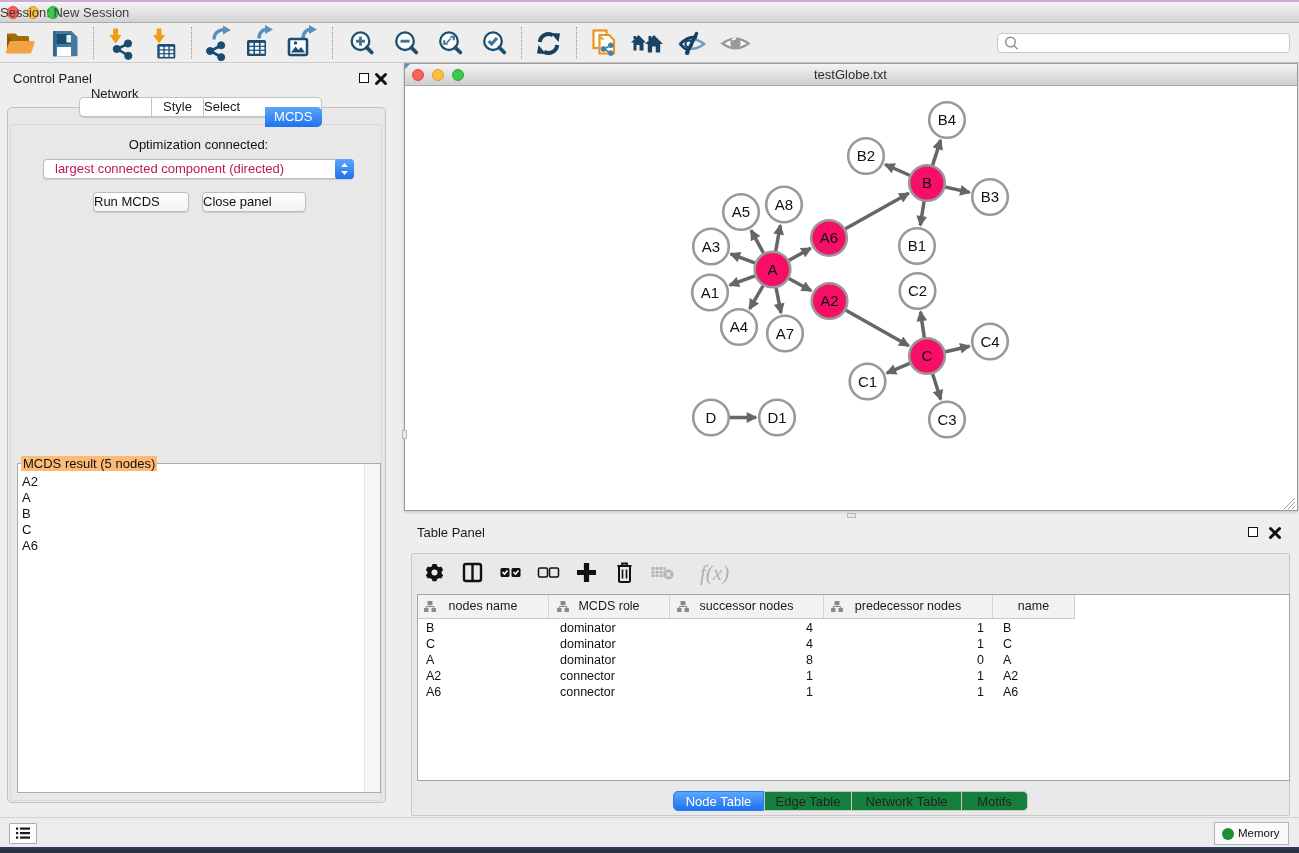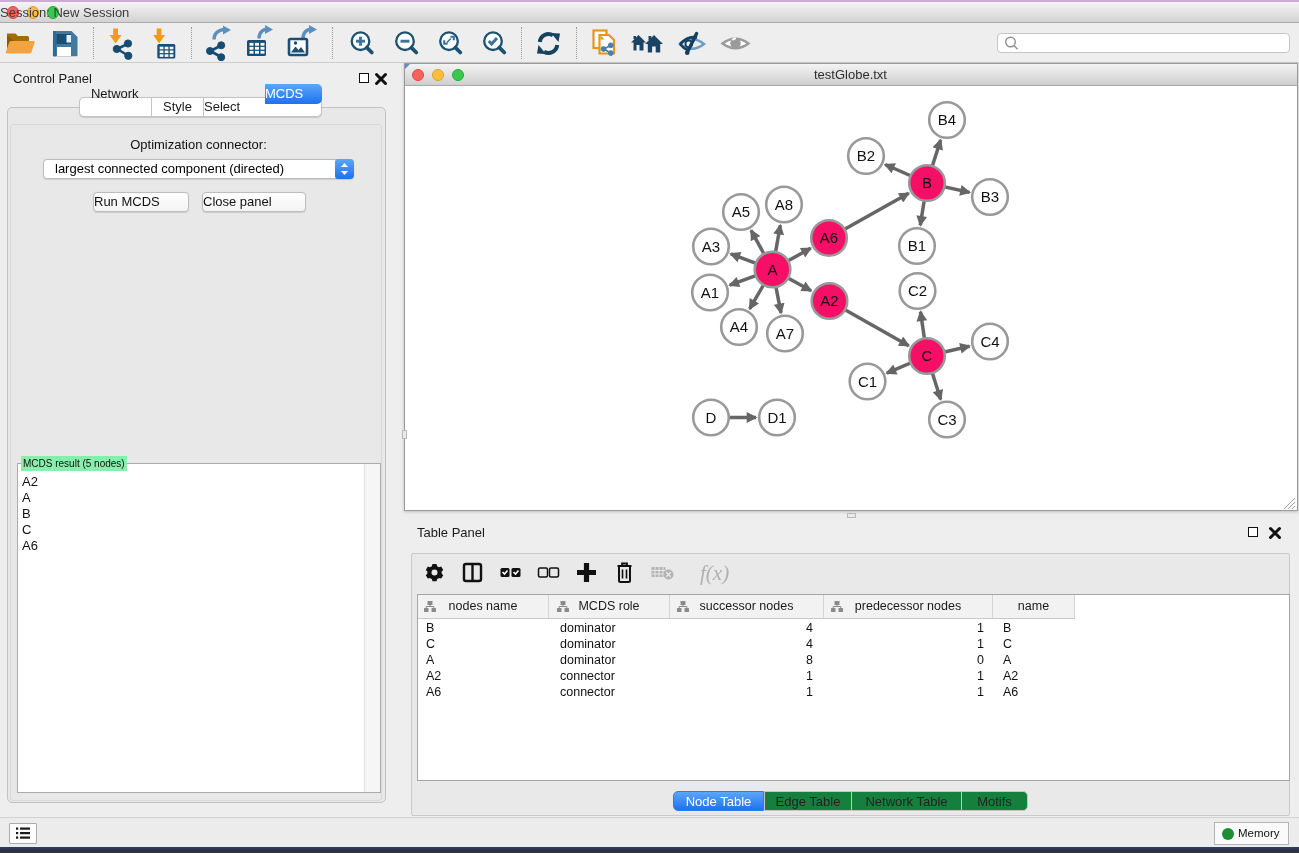--- a/index.html
+++ b/index.html
@@ -190,35 +190,35 @@
     <path d="M2.5,2.5 L11.5,11.5 M11.5,2.5 L2.5,11.5" stroke="#111" stroke-width="3" stroke-linecap="round"></path>
   </svg>
 
 <div class="abs" style="left:6.5px;top:107px;width:379.5px;height:696px;background:#e8e8e8;border:1px solid #c2c2c2;border-radius:5px"></div>
 <div class="abs" style="left:10px;top:124px;width:372px;height:677px;border:1px solid #dadada;border-radius:3px"></div>
 
 <div class="abs" style="left:78.5px;top:97px;width:243px;height:20px;background:#fff;border:1px solid #c4c4c4;border-radius:5px;box-shadow:0 0.5px 1px rgba(0,0,0,0.15)"></div>
 <div class="abs" style="left:78.5px;top:84px;width:72.5px;height:20px;font-size:13px;color:#1a1a1a;text-align:center;line-height:20px">Network</div>
 <div class="abs" style="left:151px;top:97px;width:52px;height:20px;border-left:1px solid #c4c4c4;font-size:13px;color:#1a1a1a;text-align:center;line-height:20px">Style</div>
 <div class="abs" style="left:203px;top:97px;width:62px;height:20px;border-left:1px solid #c4c4c4;font-size:13px;color:#1a1a1a;text-align:left;line-height:20px">Select</div>
-<div class="abs" style="left:265px;top:84px;width:56.5px;height:20px;background:linear-gradient(#5ba7f9,#1f71ee);border-radius:0 5px 5px 0;font-size:13px;color:#fff;line-height:20px">MCDS</div>
-
-<div class="abs" style="left:0;top:137px;width:397px;text-align:center;font-size:13px;color:#111">Optimization connector:</div>
+<div class="abs" style="left:265px;top:107px;width:56.5px;height:20px;background:linear-gradient(#5ba7f9,#1f71ee);border-radius:0 5px 5px 0;font-size:13px;color:#fff;text-align:center;line-height:20px">MCDS</div>
+
+<div class="abs" style="left:0;top:137px;width:397px;text-align:center;font-size:13px;color:#111">Optimization connected:</div>
 <div class="abs" style="left:43px;top:159px;width:311px;height:19.5px;background:#fff;border:1px solid #bcbcbc;border-radius:4px;box-shadow:0 0.5px 1px rgba(0,0,0,0.12)"></div>
-<div class="abs" style="left:55px;top:159px;font-size:13px;color:#000000;line-height:20px">largest connected component (directed)</div>
+<div class="abs" style="left:55px;top:159px;font-size:13px;color:#be185d;line-height:20px">largest connected component (directed)</div>
 <div class="abs" style="left:335px;top:159px;width:19px;height:19.5px;background:linear-gradient(#5ba7f9,#1f71ee);border-radius:3px 4px 4px 3px"></div>
 <svg class="abs" style="left:335px;top:159px" width="19" height="20">
     <path d="M6,8 l3.5,-4 l3.5,4 z M6,12 l3.5,4 l3.5,-4 z" fill="#fff"></path>
   </svg>
 <div class="btn" style="left:93px;top:192px;width:96px;height:19.5px">Run MCDS</div>
 <div class="btn" style="left:202px;top:192px;width:104px;height:19.5px">Close panel</div>
 
 <div class="abs" style="left:17px;top:463px;width:364px;height:330px;background:#fff;border:1px solid #ababab"></div>
 <div class="abs" style="left:363.5px;top:464px;width:16.5px;height:328px;background:#f6f6f6;border-left:1px solid #e2e2e2"></div>
-<div class="abs" style="left:21px;top:455.5px;height:15px;background:#86efac;padding:0 2px;font-size:10px;color:#111;line-height:15px">MCDS result (5 nodes)</div>
+<div class="abs" style="left:21px;top:455.5px;height:15px;background:#fdba74;padding:0 2px;font-size:13px;color:#111;line-height:15px">MCDS result (5 nodes)</div>
 <div class="abs" style="left:22px;top:474px;font-size:13px;color:#111;line-height:16px">A2<br>A<br>B<br>C<br>A6</div>
 
 <div class="abs" style="left:403.5px;top:62.5px;width:894px;height:448.5px;background:#fff;border:1px solid #999;box-shadow:0 1px 3px rgba(0,0,0,0.2)"></div>
 <div class="abs" style="left:404.5px;top:63.5px;width:892px;height:22px;background:linear-gradient(#f4f4f4,#cecece);border-bottom:1px solid #a9a9a9"></div>
 <div class="tl" style="left:411.5px;top:68.5px;background:#f9615b;border:0.5px solid #df4744"></div>
 <div class="tl" style="left:431.5px;top:68.5px;background:#fcbe40;border:0.5px solid #dfa023"></div>
 <div class="tl" style="left:451.5px;top:68.5px;background:#3ac94e;border:0.5px solid #26a934"></div>
 <div class="abs" style="left:404.5px;top:63.5px;width:892px;height:22px;text-align:center;font-size:13px;color:#2e2e2e;line-height:22px">testGlobe.txt</div>
 <svg class="abs" style="left:404.5px;top:63.5px" width="5" height="5">
     <path d="M0,0 h5 L0,5 z" fill="#4a7ab0" opacity="0.85"></path>

